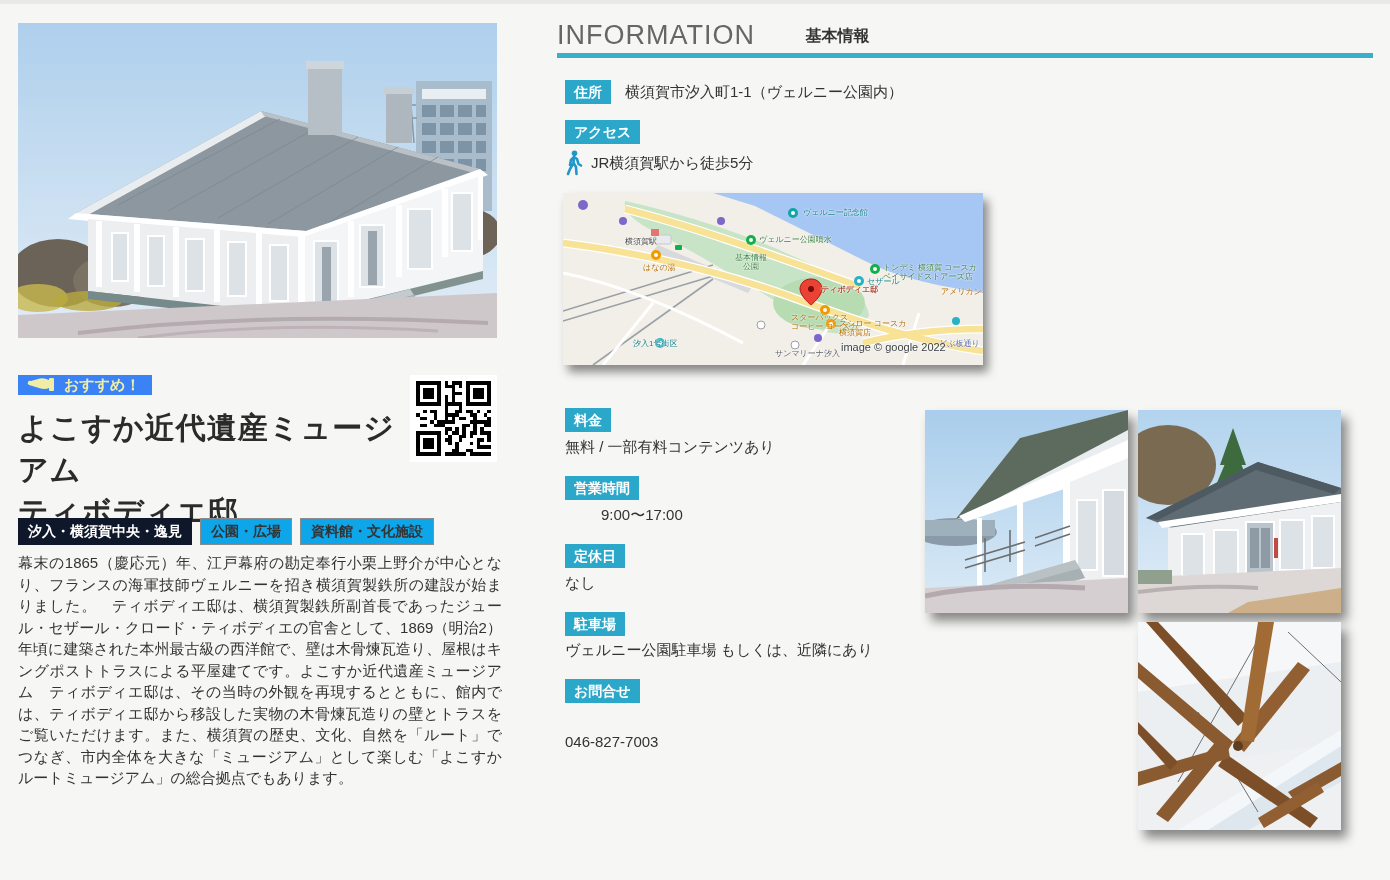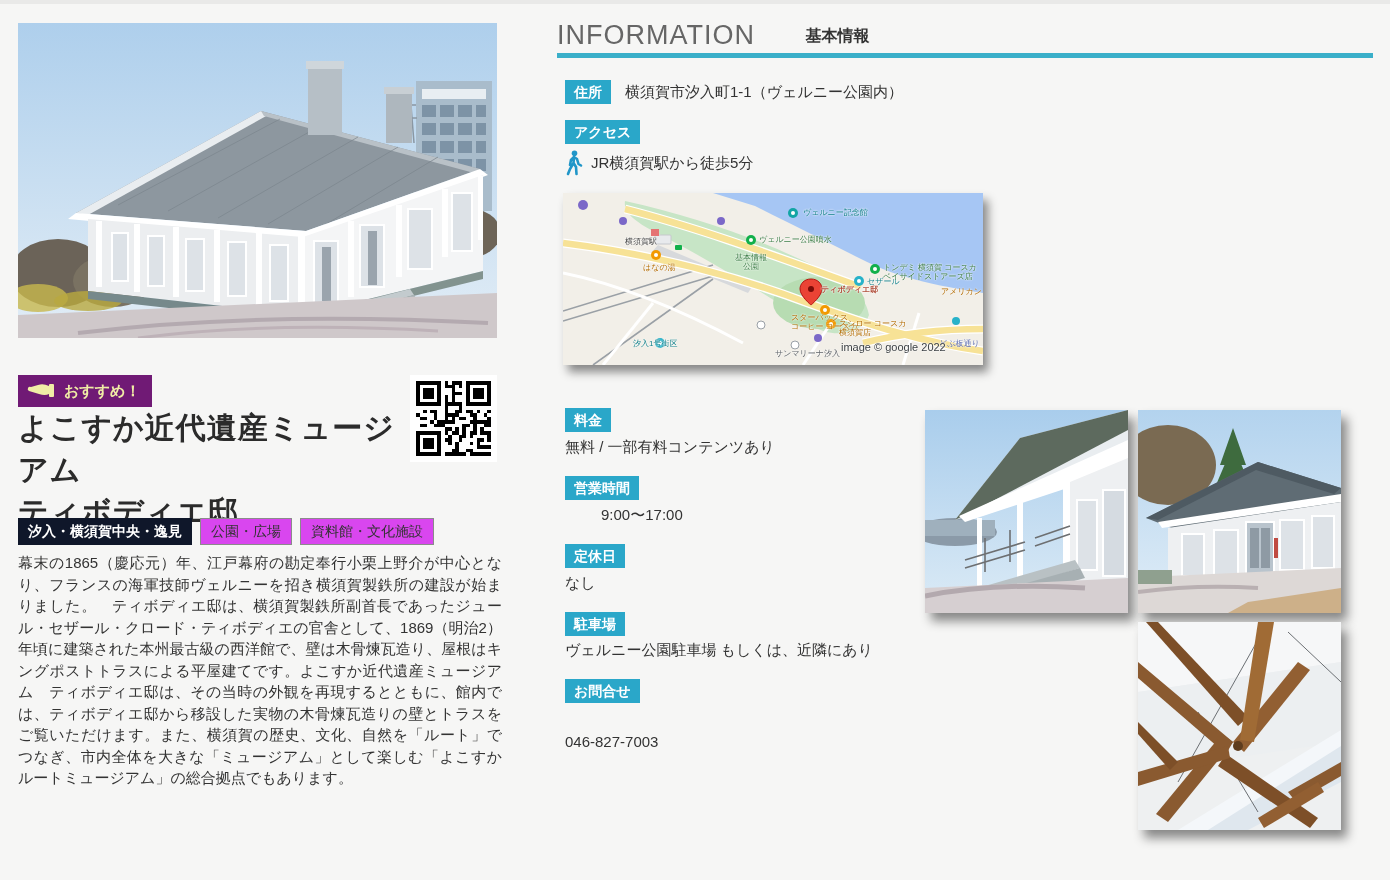--- a/index.html
+++ b/index.html
@@ -12,42 +12,42 @@
     overflow:hidden;
   }
   .topstrip { position:absolute; left:0; top:0; width:1390px; height:4px; background:#e9e9e8; }
 
   
   .main-photo {
     position:absolute; left:18px; top:23px; width:479px; height:315px;
     overflow:hidden; background:#cfe2f2;
   }
   .reco-badge {
-    position:absolute; left:18px; top:375px; height:32px;
-    background:#701a75; color:#f0eda6;
+    position:absolute; left:18px; top:375px; height:20px;
+    background:#3b82f6; color:#f0eda6;
     display:inline-flex; align-items:center; gap:7px;
     padding:0 12px 0 9px; font-weight:bold; font-size:15px;
   }
   .qr-box {
     position:absolute; left:410px; top:375px; width:87px; height:87px;
     background:#fff; display:flex; align-items:center; justify-content:center;
   }
   .qr-box svg { width:75px; height:75px; }
   .page-title {
     position:absolute; left:18px; top:407px; width:390px;
     font-size:30px; font-weight:bold; color:#2b2b2b; line-height:42px;
     letter-spacing:1px;
   }
   .tag-row { position:absolute; left:18px; top:518px; display:flex; gap:8px; }
   .tag {
     font-size:14px; height:27px; display:inline-flex; align-items:center;
     padding:0 10px; white-space:nowrap;
   }
   .tag.filled { background:#0f172a; color:#fff; font-weight:bold; }
-  .tag.outline { background:#d946ef; color:#333; border:1px solid #8b8b8b; }
+  .tag.outline { background:#0ea5e9; color:#333; border:1px solid #8b8b8b;font-weight:bold; }
   .description {
     position:absolute; left:18px; top:552px; width:484px;
     font-size:15px; line-height:21.5px; color:#333;
     text-align:justify;
   }
 
   
   .info-header { position:absolute; left:557px; top:20px; width:816px; }
   .info-header .en { font-size:27px; color:#666; letter-spacing:1px; display:inline-block; }
   .info-header .ja { font-size:16px; font-weight:bold; color:#333; display:inline-block; margin-left:46px; vertical-align:3px; }

